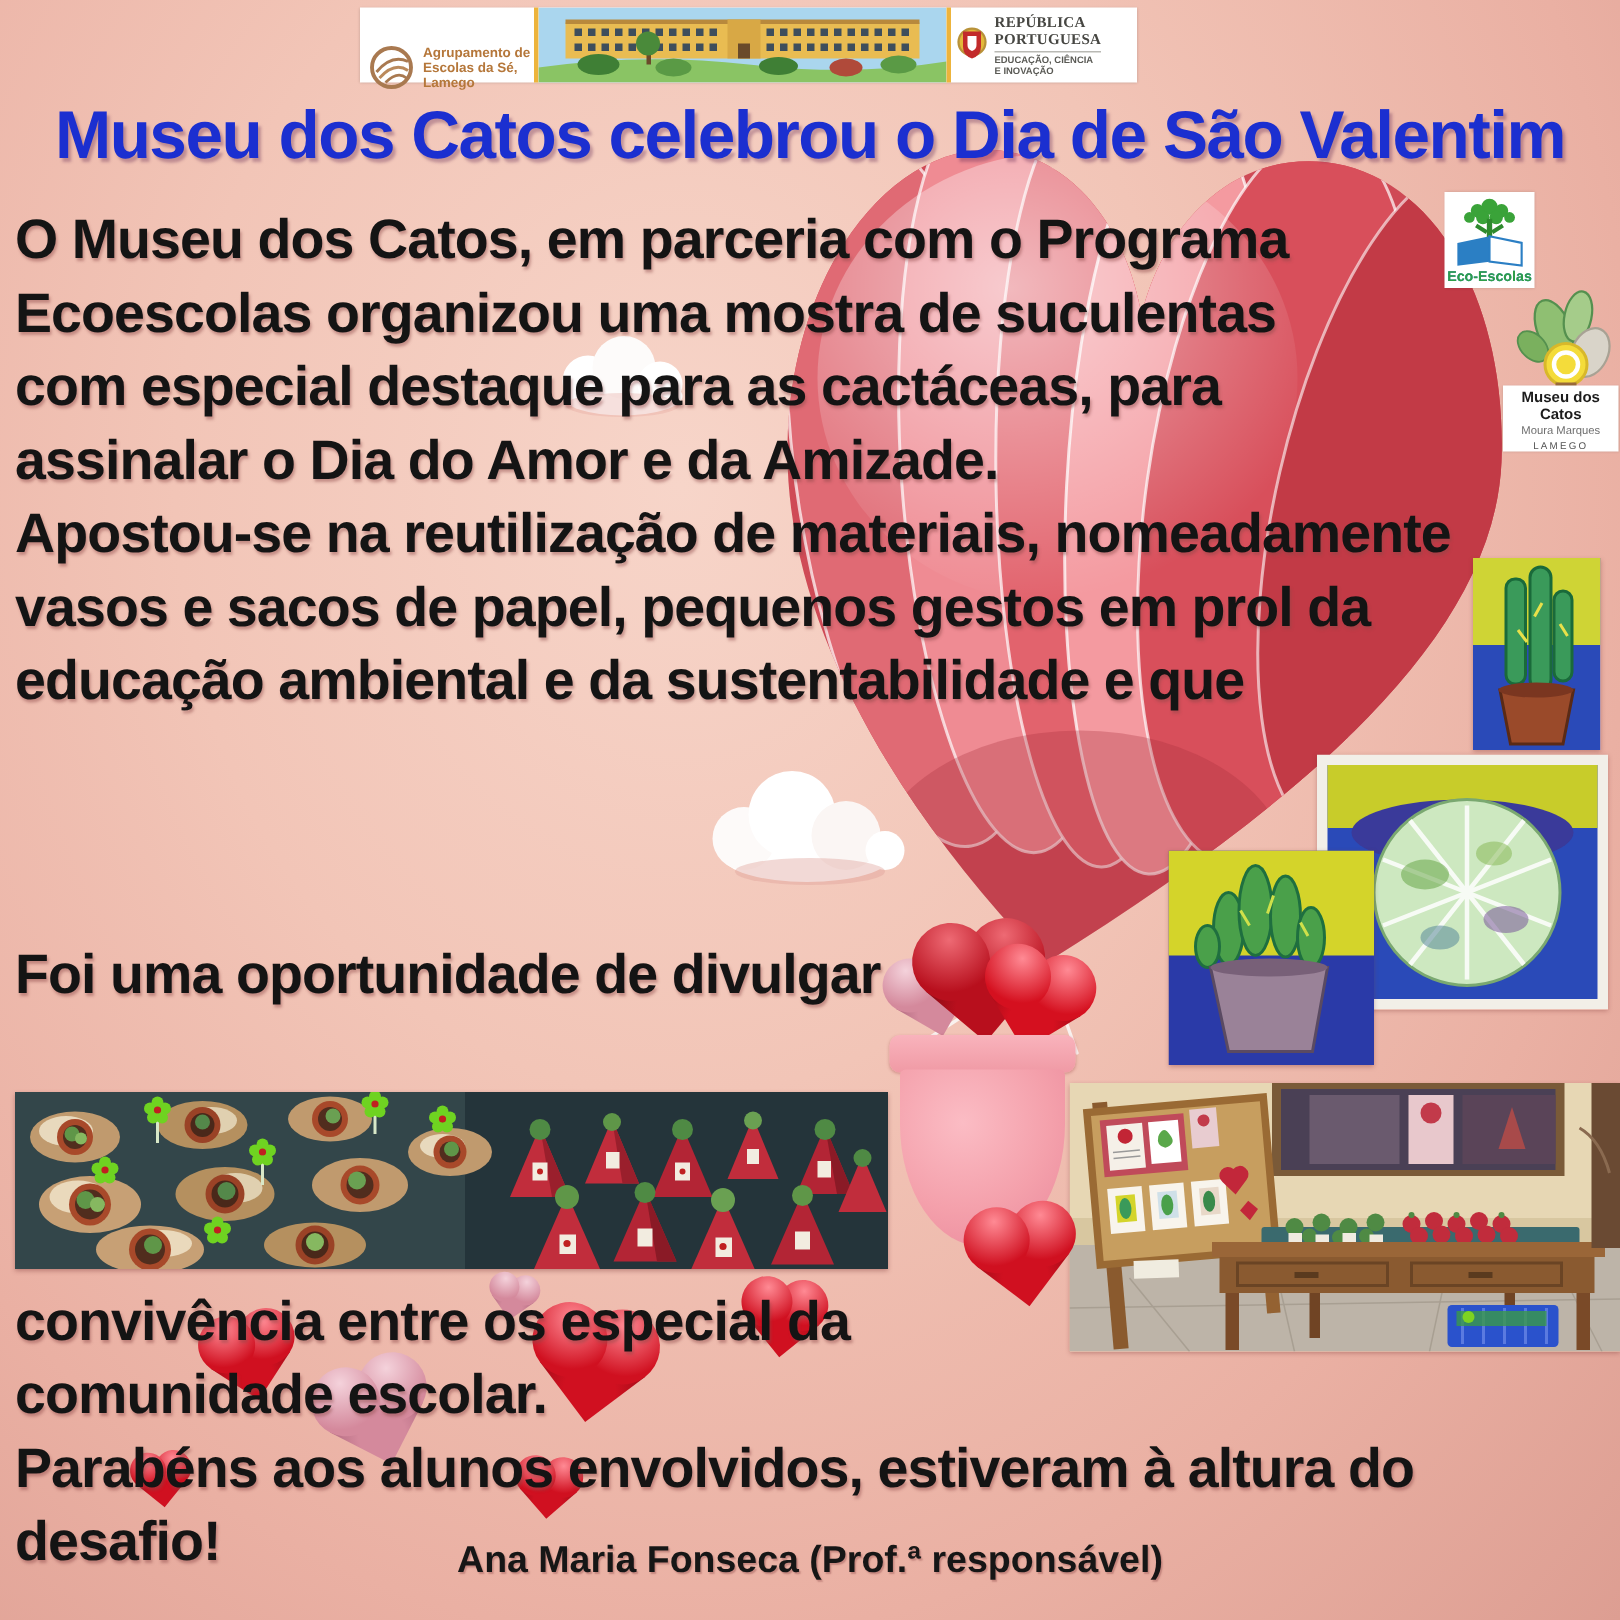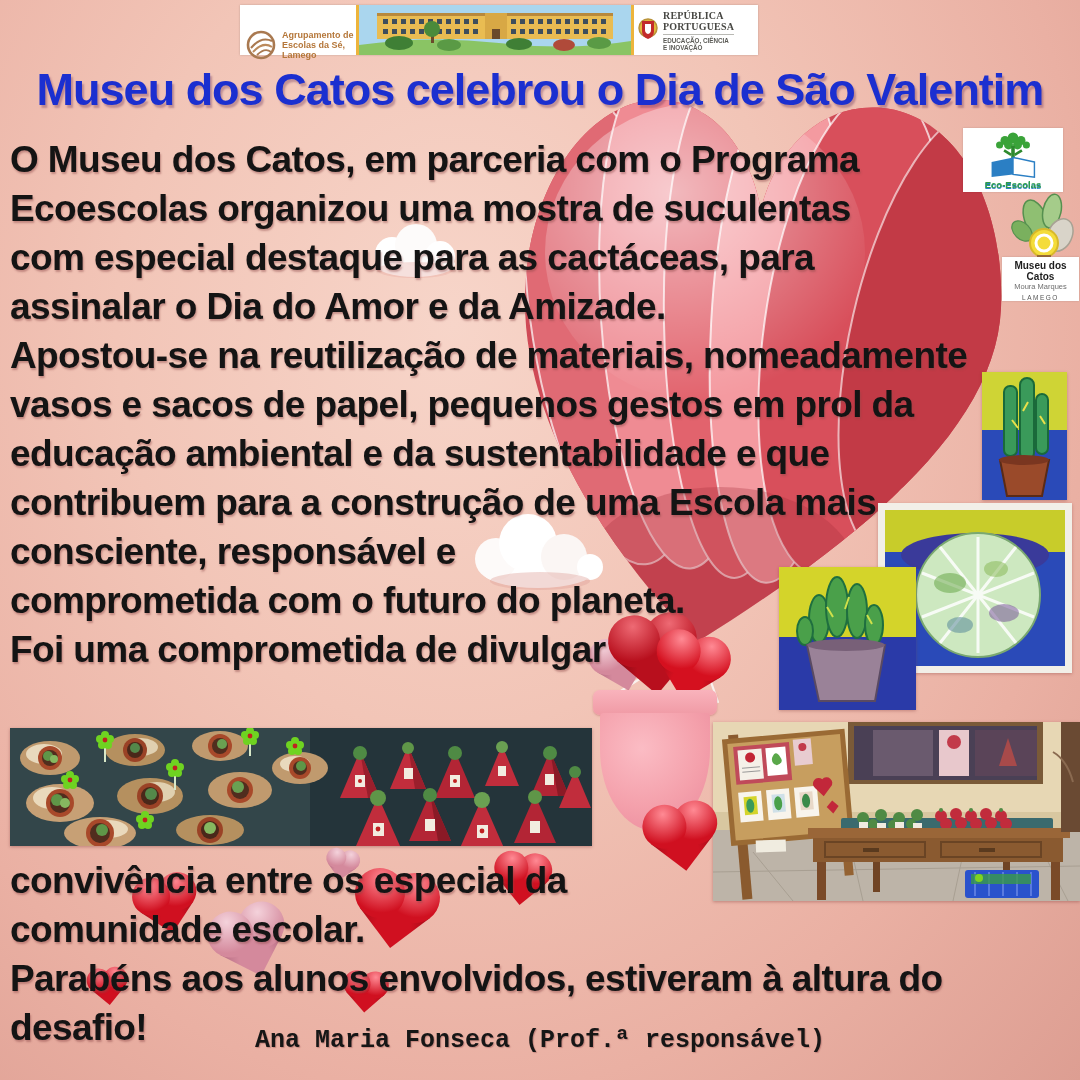--- a/index.html
+++ b/index.html
@@ -16,38 +16,38 @@
   .hdr-s1 .txt{font-size:9px;line-height:10px;font-weight:700;color:#b5773a;}
   .hdr-s2{width:272px;}
   .hdr-s3{width:118px;display:flex;align-items:center;gap:4px;padding-left:3px;}
   .gov-txt .t1{font-family:"Liberation Serif",serif;font-weight:700;font-size:10px;line-height:11px;color:#474743;letter-spacing:.2px;}
   .gov-txt .rule{height:1px;background:#b9b9b4;margin:2px 0;}
   .gov-txt .t2{font-size:6.3px;line-height:7px;font-weight:700;color:#5a5a55;}
   
   .title{left:0;top:64px;width:1080px;text-align:center;font-size:45px;font-weight:800;letter-spacing:-1px;color:#1b2fd0;text-shadow:2px 3px 2px rgba(96,40,84,.35);white-space:nowrap;z-index:6;}
   
   .txtline{position:absolute;left:10px;font-weight:700;font-size:37px;letter-spacing:-0.6px;color:#141414;white-space:nowrap;text-shadow:1px 2px 2px rgba(140,70,70,.45);z-index:6;margin-top:13px;}
-  .credit{position:absolute;left:0;top:1026px;width:1080px;text-align:center;font-weight:700;font-size:25px;color:#161616;text-shadow:1px 1px 1px rgba(140,70,70,.4);z-index:6;font-family:Liberation Mono, monospace;}
+  .credit{position:absolute;left:0;top:1026px;width:1080px;text-align:center;font-weight:700;font-size:25px;color:#161616;text-shadow:1px 1px 1px rgba(140,70,70,.4);z-index:6;}
   
   .heart{--s:30px;--c:#d01020;--hl:#ff8a94;--cd:#8a0a14;position:absolute;width:var(--s);height:var(--s);
     transform:rotate(var(--r,0deg)) rotate(45deg);
     background:radial-gradient(circle at 70% 70%, var(--c) 35%, var(--cd) 100%);z-index:4;}
   .heart::before,.heart::after{content:"";position:absolute;width:100%;height:100%;border-radius:50%;
     background:radial-gradient(circle at 30% 30%, var(--hl), var(--c) 68%);}
   .heart::before{top:-50%;left:0;}
   .heart::after{left:-50%;top:0;}
   .heart.pink{--c:#d4899c;--hl:#f4d2db;--cd:#a05a72;}
   
   .pot{left:593px;top:690px;width:124px;height:146px;z-index:3;}
   .pot .rim{position:absolute;left:0;top:0;width:124px;height:25px;border-radius:7px;
     background:linear-gradient(180deg,#f9b3bc,#f09aa5);box-shadow:0 1px 2px rgba(160,60,70,.35);}
   .pot .body{position:absolute;left:7px;top:23px;width:110px;height:118px;border-radius:4px 4px 58px 58px/4px 4px 86px 86px;
     background:radial-gradient(circle at 38% 30%, #fbbcc4 0%, #f4a0ab 55%, #e9879a 100%);}
   
-  .ecobox{left:963px;top:128px;width:100px;height:64px;background:#fff;z-index:3;display:flex;flex-direction:column;align-items:center;box-shadow:0 0 2px rgba(0,0,0,.15);}
+  .ecobox{left:963px;top:128px;width:60px;height:64px;background:#fff;z-index:3;display:flex;flex-direction:column;align-items:center;box-shadow:0 0 2px rgba(0,0,0,.15);}
   .ecolabel{font-size:9.5px;font-weight:700;color:#2e9e48;text-shadow:0 .5px 0 #2b7fc4;margin-top:1px;}
   .muslabel{left:1002px;top:257px;width:77px;height:44px;background:#fff;z-index:3;text-align:center;box-shadow:0 0 2px rgba(0,0,0,.15);overflow:hidden;}
   .muslabel .n1{font-size:10px;font-weight:600;color:#1c1c1c;margin-top:3px;}
   .muslabel .n2{font-size:7.5px;color:#6e6e6e;}
   .muslabel .n3{font-size:6.5px;letter-spacing:1.5px;color:#555;margin-top:3px;}
   .painting{z-index:3;box-shadow:0 1px 3px rgba(120,50,50,.35);}
   .photo{z-index:3;box-shadow:0 1px 3px rgba(120,50,50,.4);}
   svg{display:block;}
 </style>
 </head>
@@ -608,24 +608,21 @@
 
   <div class="abs title">Museu dos Catos celebrou o Dia de São Valentim</div>
 
   <div class="txtline" style="top:126px;">O  Museu dos Catos, em parceria com o Programa</div>
   <div class="txtline" style="top:175px;">Ecoescolas organizou uma mostra de suculentas</div>
   <div class="txtline" style="top:224px;">com especial destaque para as cactáceas, para</div>
   <div class="txtline" style="top:273px;">assinalar o Dia do Amor e da Amizade.</div>
   <div class="txtline" style="top:322px;">Apostou-se na reutilização de materiais, nomeadamente</div>
   <div class="txtline" style="top:371px;">vasos e sacos de papel, pequenos gestos em prol da</div>
   <div class="txtline" style="top:420px;text-align:right;">educação ambiental e da sustentabilidade e que</div>
-  <div class="txtline" style="top:469px;">contribuem para a construção de uma Escola mais</div>
-  <div class="txtline" style="top:518px;">consciente, responsável e</div>
-  <div class="txtline" style="top:567px;">comprometida com o futuro do planeta.</div>
-  <div class="txtline" style="top:616px;">Foi uma comprometida de divulgar</div>
+  <div class="txtline" style="top:616px;">Foi uma oportunidade de divulgar</div>
   <div class="txtline" style="top:847px;">convivência entre os especial da</div>
   <div class="txtline" style="top:896px;">comunidade escolar.</div>
   <div class="txtline" style="top:945px;">Parabéns aos alunos envolvidos, estiveram à altura do</div>
   <div class="txtline" style="top:994px;">desafio!</div>
 
   <div class="credit">Ana Maria Fonseca (Prof.ª responsável)</div>
 
 </div>
 
 </body></html>

